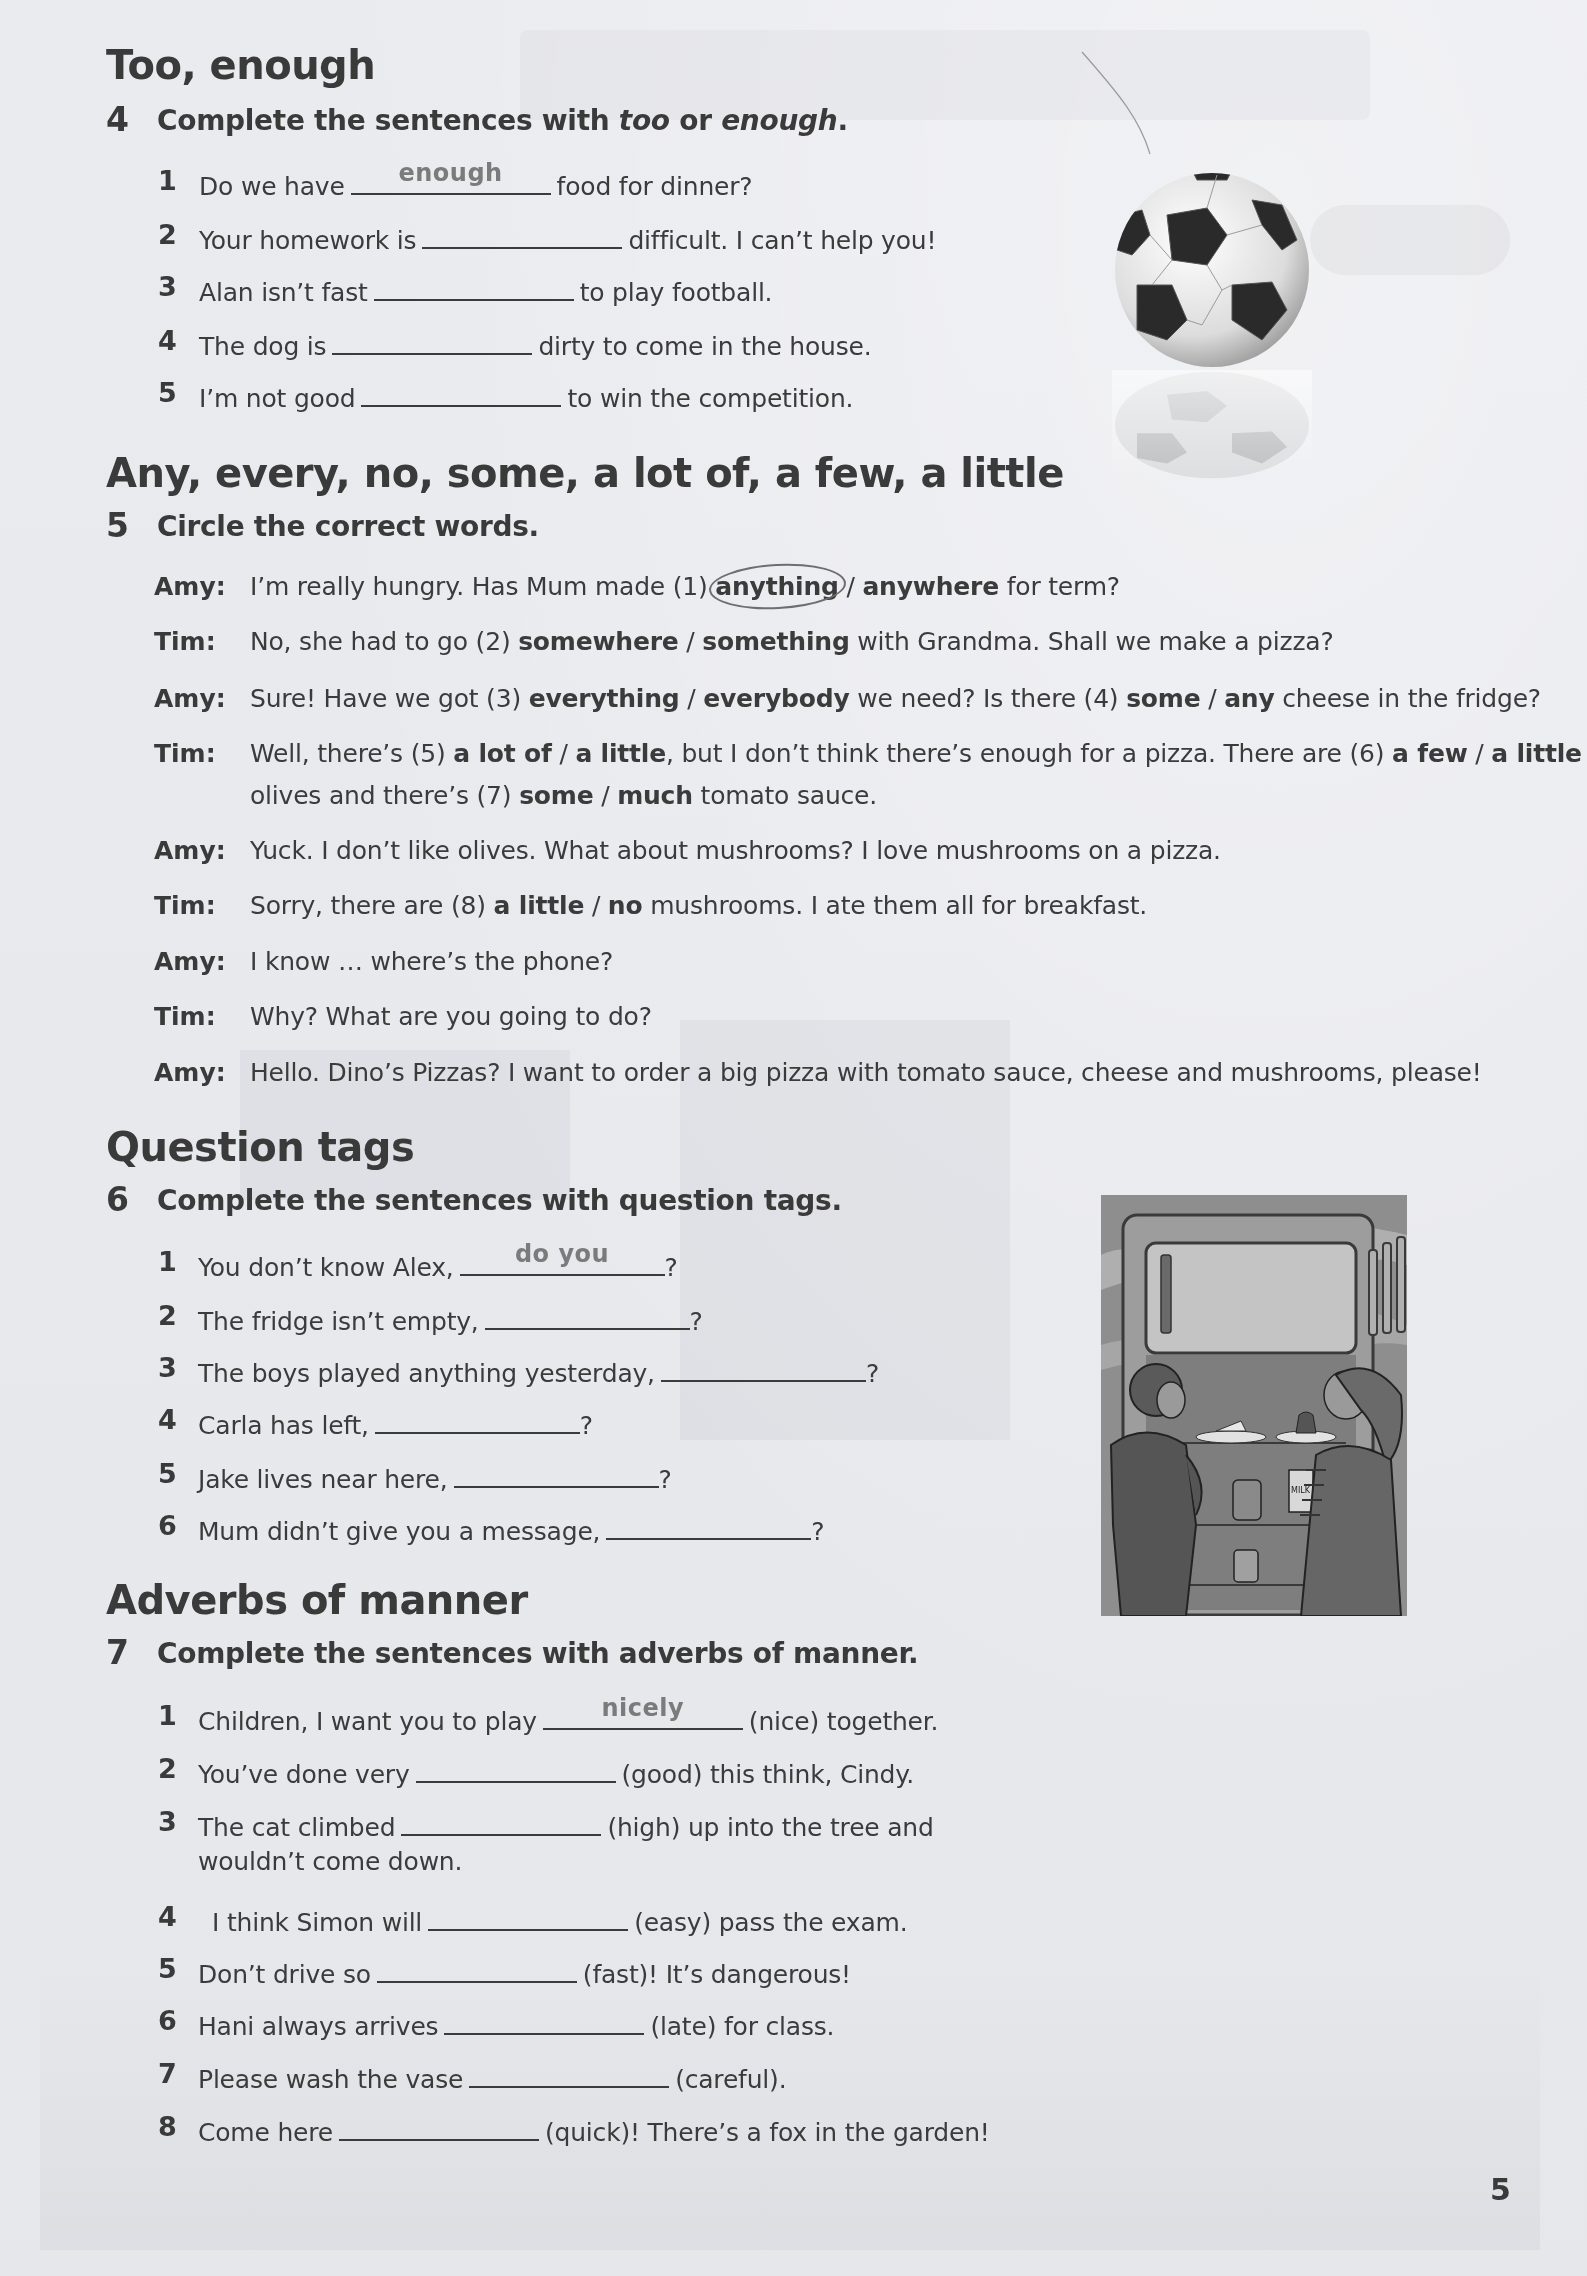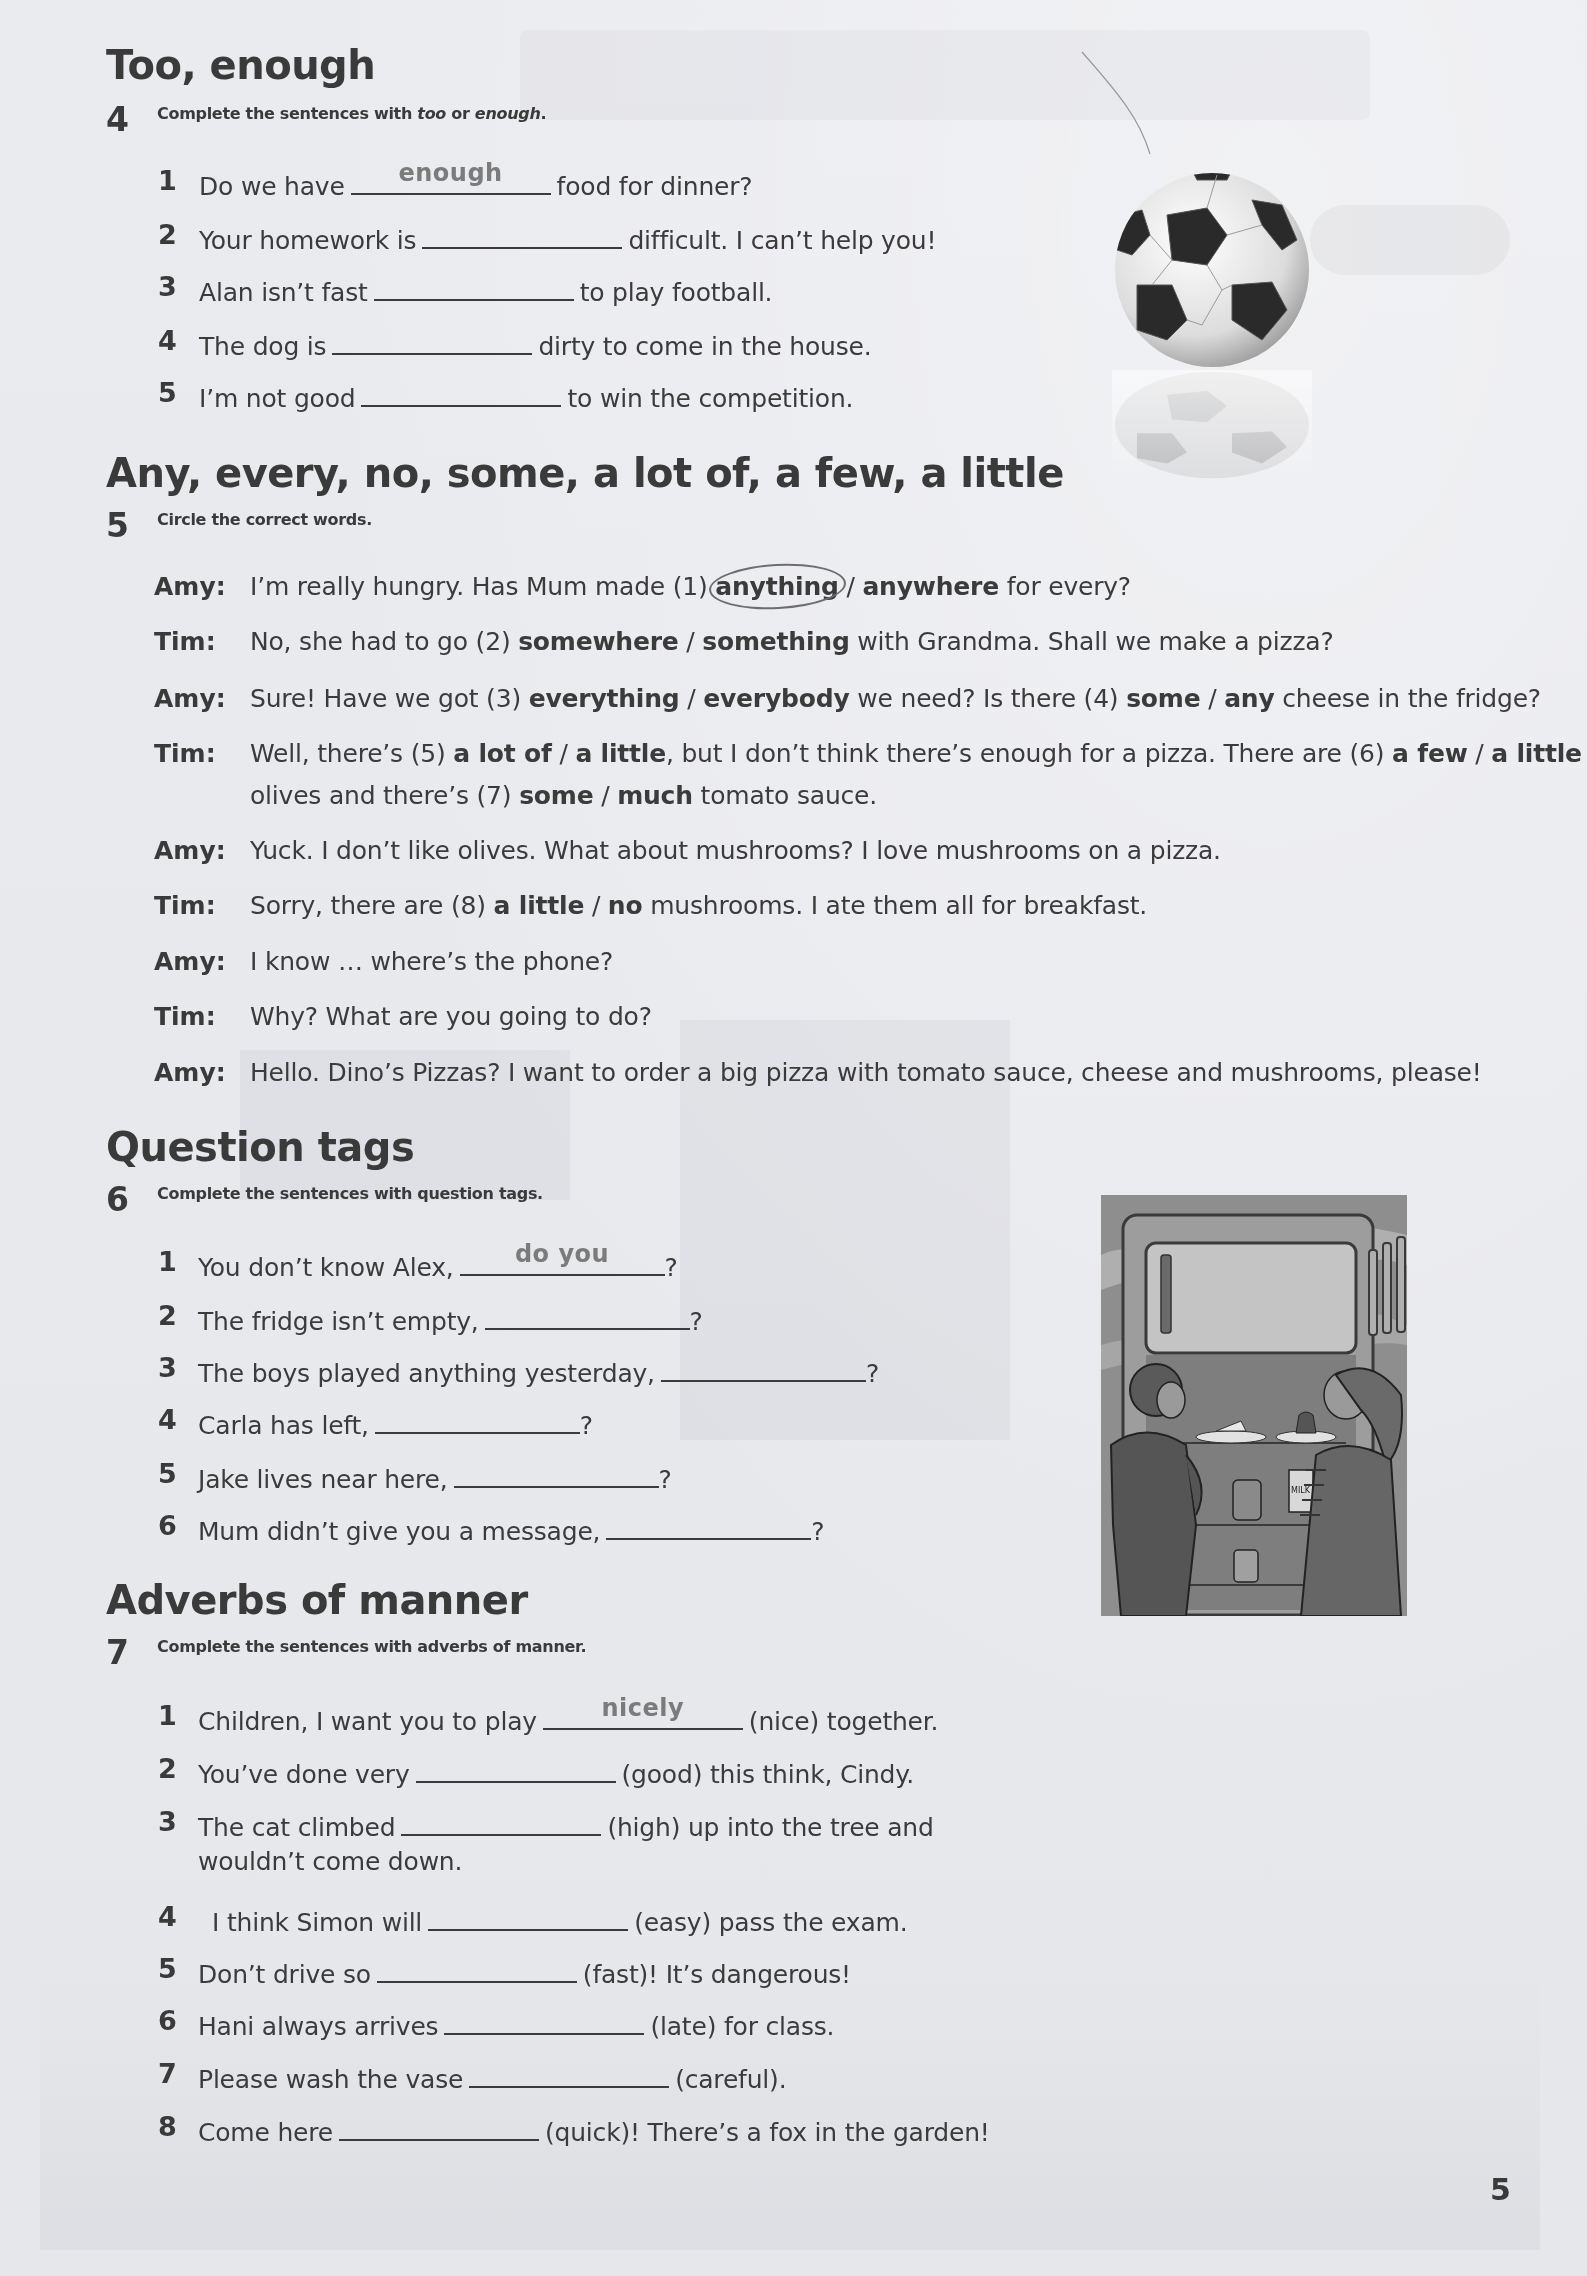--- a/index.html
+++ b/index.html
@@ -19,21 +19,21 @@
   .ghost { position: absolute; background: rgba(120,120,130,0.07); }
   .ghost.banner { left: 1310px; top: 205px; width: 200px; height: 70px; border-radius: 40px; }
   .ghost.title { left: 520px; top: 30px; width: 850px; height: 90px; border-radius: 8px; background: rgba(120,120,130,0.05); }
   .ghost.box1 { left: 680px; top: 1020px; width: 330px; height: 420px; }
   .ghost.box2 { left: 240px; top: 1050px; width: 330px; height: 150px; }
   .ghost.skyline { left: 40px; top: 1960px; width: 1500px; height: 290px; background: linear-gradient(180deg, rgba(120,120,130,0.0), rgba(120,120,130,0.08)); }
 
   .abs { position: absolute; white-space: nowrap; }
   .heading { font-weight: bold; font-size: 40px; color: #3a3a3a; letter-spacing: -0.5px; }
   .ex-num { font-weight: bold; font-size: 33px; color: #3a3a3a; }
-  .instr { font-weight: bold; font-size: 16px; color: #3a3a3a; letter-spacing: -0.3px; }
+  .instr { font-weight: bold; font-size: 28px; color: #3a3a3a; letter-spacing: -0.3px; }
   .instr i { font-style: italic; }
   .item-num { font-weight: bold; font-size: 27px; color: #3a3a3a; }
   .item-text { font-size: 25px; color: #3b3b3b; letter-spacing: -0.2px; }
   .blank {
     display: inline-block; position: relative; border-bottom: 2px solid #3b3b3b;
     height: 28px; vertical-align: baseline; margin: 0 6px;
   }
   .answer {
     position: absolute; left: 0; right: 0; bottom: 6px; text-align: center;
     font-family: "DejaVu Sans", sans-serif; font-size: 24px; color: #7b7b7b;
@@ -121,21 +121,21 @@
     <rect x="0" y="200" width="200" height="110" fill="url(#reflFade)"></rect>
   </svg>
 </div>
 
 <div class="abs heading" style="left:106px;top:450px;">Any, every, no, some, a lot of, a few, a little</div>
 <div class="abs ex-num" style="left:106px;top:506px;">5</div>
 <div class="abs instr" style="left:157px;top:510px;">Circle the correct words.</div>
 
 <div id="ex5-dialog">
     <div class="abs speaker" style="left: 154px; top: 572px;">Amy:</div>
-    <div class="abs dialog-text" style="left: 250px; top: 572px;"><span style="white-space: pre;">I’m really hungry. Has Mum made (1) </span><b class="circled">anything</b><span style="white-space: pre;"> / </span><b>anywhere</b><span style="white-space: pre;"> for every?</span></div>
+    <div class="abs dialog-text" style="left: 250px; top: 572px;"><span style="white-space: pre;">I’m really hungry. Has Mum made (1) </span><b class="circled">anything</b><span style="white-space: pre;"> / </span><b>anywhere</b><span style="white-space: pre;"> for term?</span></div>
     <div class="abs speaker" style="left: 154px; top: 627px;">Tim:</div>
     <div class="abs dialog-text" style="left: 250px; top: 627px;"><span style="white-space: pre;">No, she had to go (2) </span><b>somewhere</b><span style="white-space: pre;"> / </span><b>something</b><span style="white-space: pre;"> with Grandma. Shall we make a pizza?</span></div>
     <div class="abs speaker" style="left: 154px; top: 684px;">Amy:</div>
     <div class="abs dialog-text" style="left: 250px; top: 684px;"><span style="white-space: pre;">Sure! Have we got (3) </span><b>everything</b><span style="white-space: pre;"> / </span><b>everybody</b><span style="white-space: pre;"> we need? Is there (4) </span><b>some</b><span style="white-space: pre;"> / </span><b>any</b><span style="white-space: pre;"> cheese in the fridge?</span></div>
     <div class="abs speaker" style="left: 154px; top: 739px;">Tim:</div>
     <div class="abs dialog-text" style="left: 250px; top: 739px;"><span style="white-space: pre;">Well, there’s (5) </span><b>a lot of</b><span style="white-space: pre;"> / </span><b>a little</b><span style="white-space: pre;">, but I don’t think there’s enough for a pizza. There are (6) </span><b>a few</b><span style="white-space: pre;"> / </span><b>a little</b></div>
     <div class="abs dialog-text" style="left: 250px; top: 781px;"><span style="white-space: pre;">olives and there’s (7) </span><b>some</b><span style="white-space: pre;"> / </span><b>much</b><span style="white-space: pre;"> tomato sauce.</span></div>
     <div class="abs speaker" style="left: 154px; top: 836px;">Amy:</div>
     <div class="abs dialog-text" style="left: 250px; top: 836px;"><span style="white-space: pre;">Yuck. I don’t like olives. What about mushrooms? I love mushrooms on a pizza.</span></div>
     <div class="abs speaker" style="left: 154px; top: 891px;">Tim:</div>

